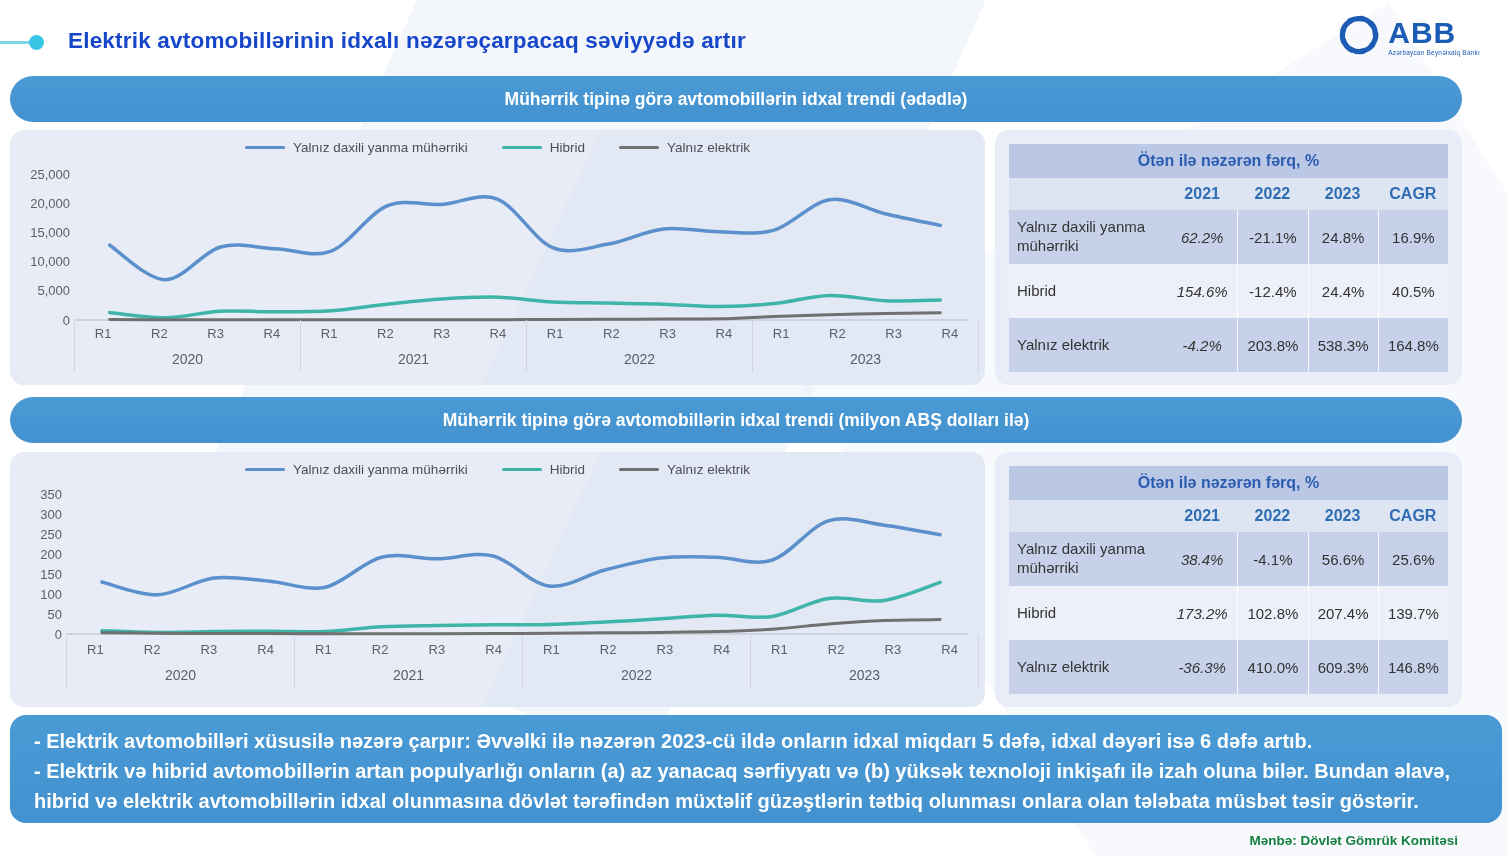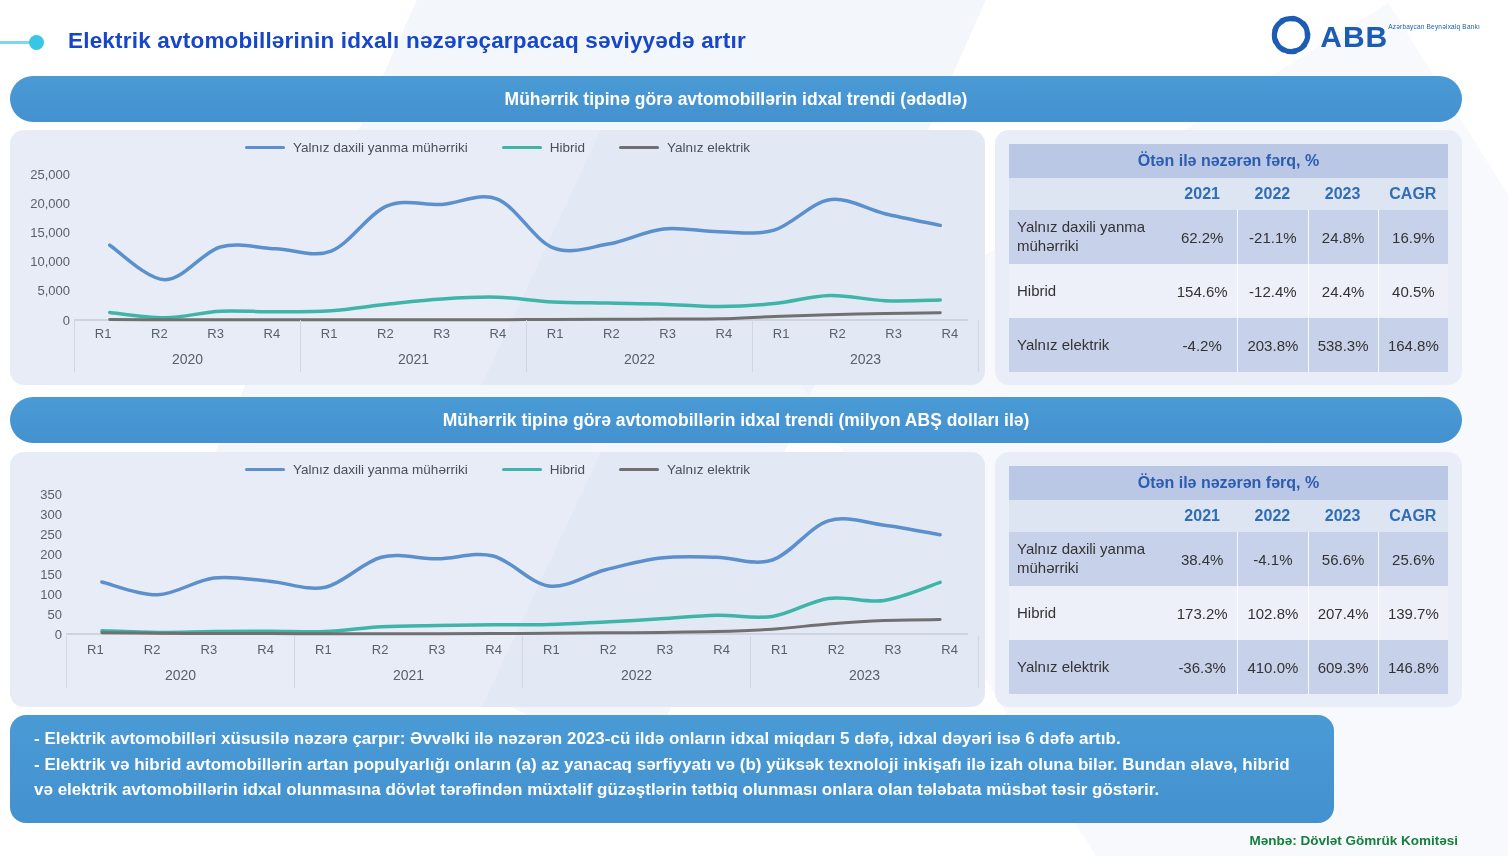--- a/index.html
+++ b/index.html
@@ -12,21 +12,21 @@
   .bg-shape { position:absolute; background:#e9eef8; opacity:.55; z-index:0; }
   .bg-shape.s1 { width:520px; height:900px; left:330px; top:-200px; transform:rotate(24deg); }
   .bg-shape.s2 { width:700px; height:900px; left:980px; top:120px; transform:rotate(-32deg); opacity:.35; }
   .layer { position:absolute; z-index:1; }
 
   
   .accent-line { left:0; top:41px; width:30px; height:3px; background:#7fd7ea; }
   .accent-dot  { left:29px; top:35px; width:15px; height:15px; border-radius:50%; background:#38c5e6; }
   .page-title  { left:68px; top:28px; font-size:22.5px; font-weight:bold; color:#1747c9; letter-spacing:.2px; }
   .logo { right:28px; top:12px; display:flex; align-items:center; gap:6px; }
-  .logo-text-wrap { display:flex; flex-direction:row; line-height:1; }
+  .logo-text-wrap { display:flex; flex-direction:column; line-height:1; }
   .logo-abb { font-size:30px; font-weight:bold; color:#1d5cb4; letter-spacing:1px; }
   .logo-sub { font-size:6.5px; color:#1d5cb4; margin-top:2px; letter-spacing:.2px; }
 
   
   .banner {
     left:10px; width:1452px; height:46px; border-radius:23px;
     background:linear-gradient(180deg,#4a9ad6,#4392cf);
     color:#ffffff; font-weight:bold; font-size:17.5px;
     display:flex; align-items:center; justify-content:center;
   }
@@ -62,27 +62,27 @@
   .tbl { position:absolute; left:14px; right:14px; top:14px; }
   .tbl-title { height:34px; background:#bac8e6; color:#2b5cb0; font-weight:bold; font-size:16px;
                display:flex; align-items:center; justify-content:center; }
   .tbl-head { display:grid; grid-template-columns:36% 16% 16% 16% 16%; background:#dde4f2; height:32px; }
   .tbl-head span { display:flex; align-items:center; justify-content:center; font-weight:bold; color:#2f6db5; font-size:16px; }
   .tbl-row { display:grid; grid-template-columns:36% 16% 16% 16% 16%; min-height:54px; font-size:15px; color:#333; }
   .tbl-row.dark  { background:#c7d1e9; }
   .tbl-row.light { background:#edf0f8; }
   .tbl-row .lbl { display:flex; align-items:center; padding:6px 4px 6px 8px; line-height:1.25; }
   .tbl-row .val { display:flex; align-items:center; justify-content:center; border-left:1px solid rgba(255,255,255,.85); }
-  .tbl-row .val.first { border-left:none; }
+  .tbl-row .val.first { border-left:none;font-style:italic; }
 
   
   .notes {
-    left:10px; top:715px; width:1324px; height:108px; border-radius:16px;
+    left:10px; top:715px; width:1492px; height:108px; border-radius:16px;
     background:linear-gradient(180deg,#4a9ad6,#4392cf);
-    color:#ffffff; font-weight:bold; font-size:17px; line-height:1.5;
+    color:#ffffff; font-weight:bold; font-size:20px; line-height:1.5;
     padding:11px 24px;
   }
   .note-line { white-space:normal; }
 
   .source { right:50px; top:833px; font-size:13.5px; font-weight:bold; color:#15803d; }
 </style>
 </head>
 <body>
 
 <div class="bg-shape s1"></div>

